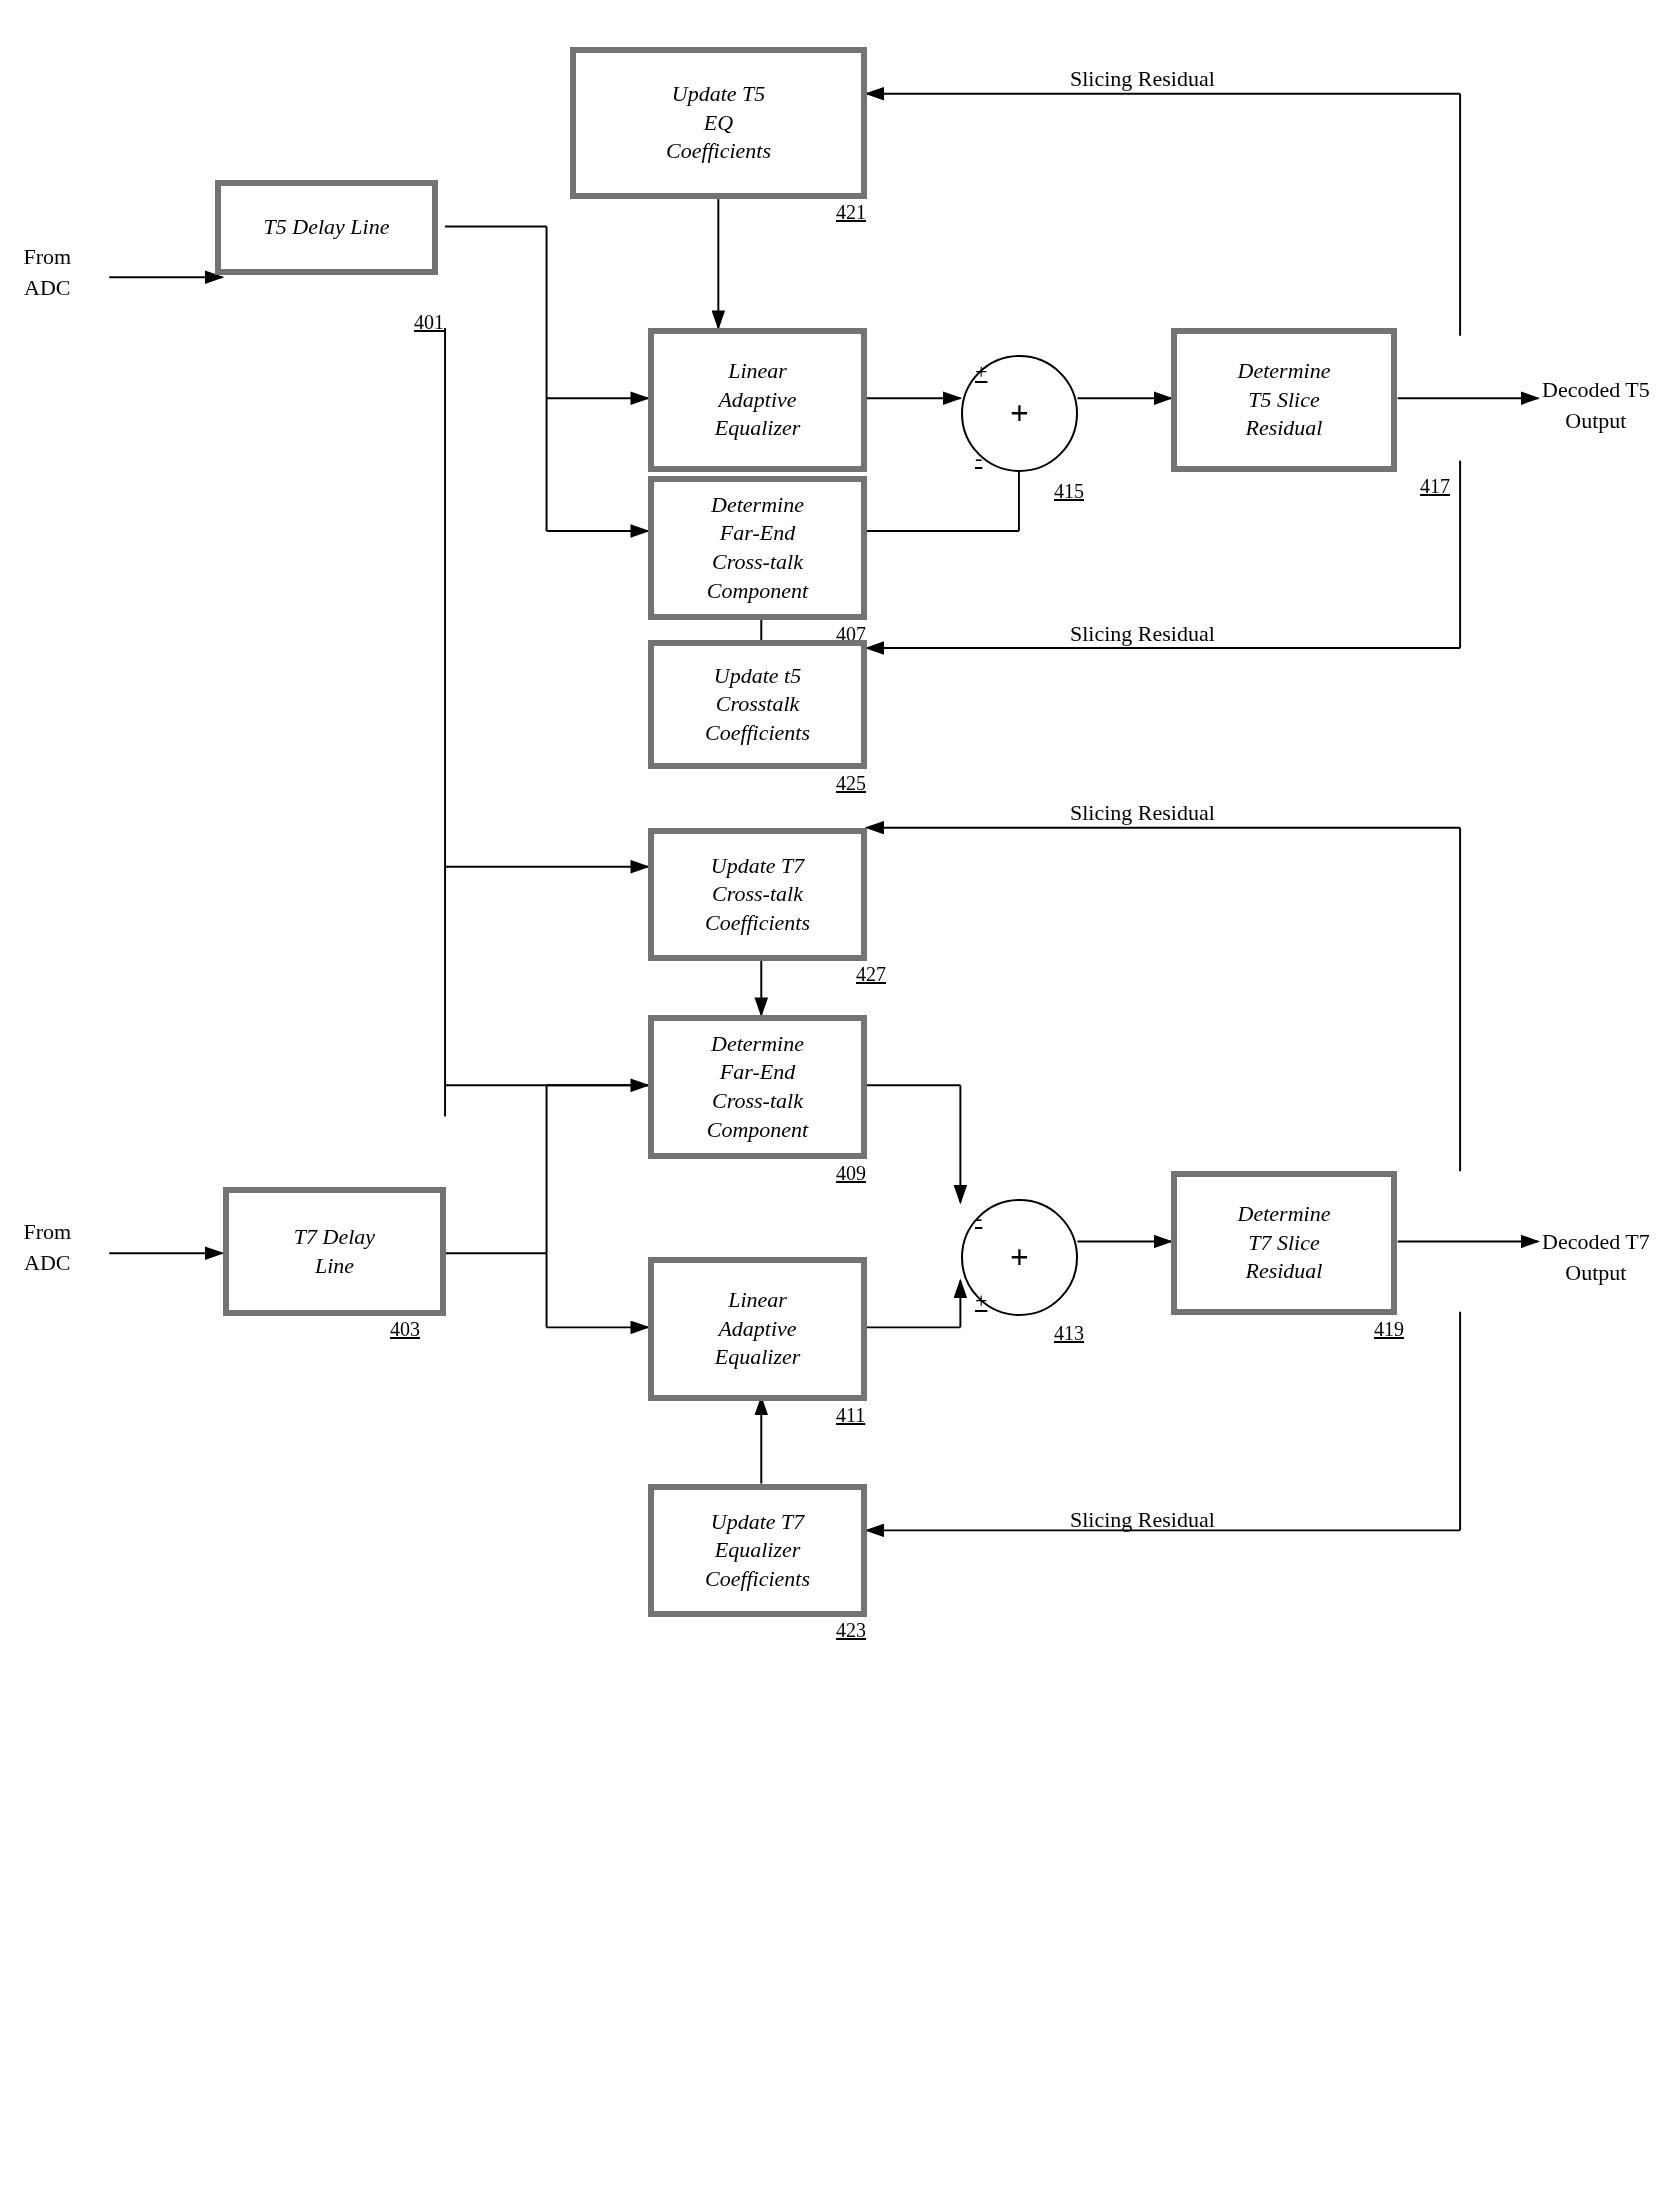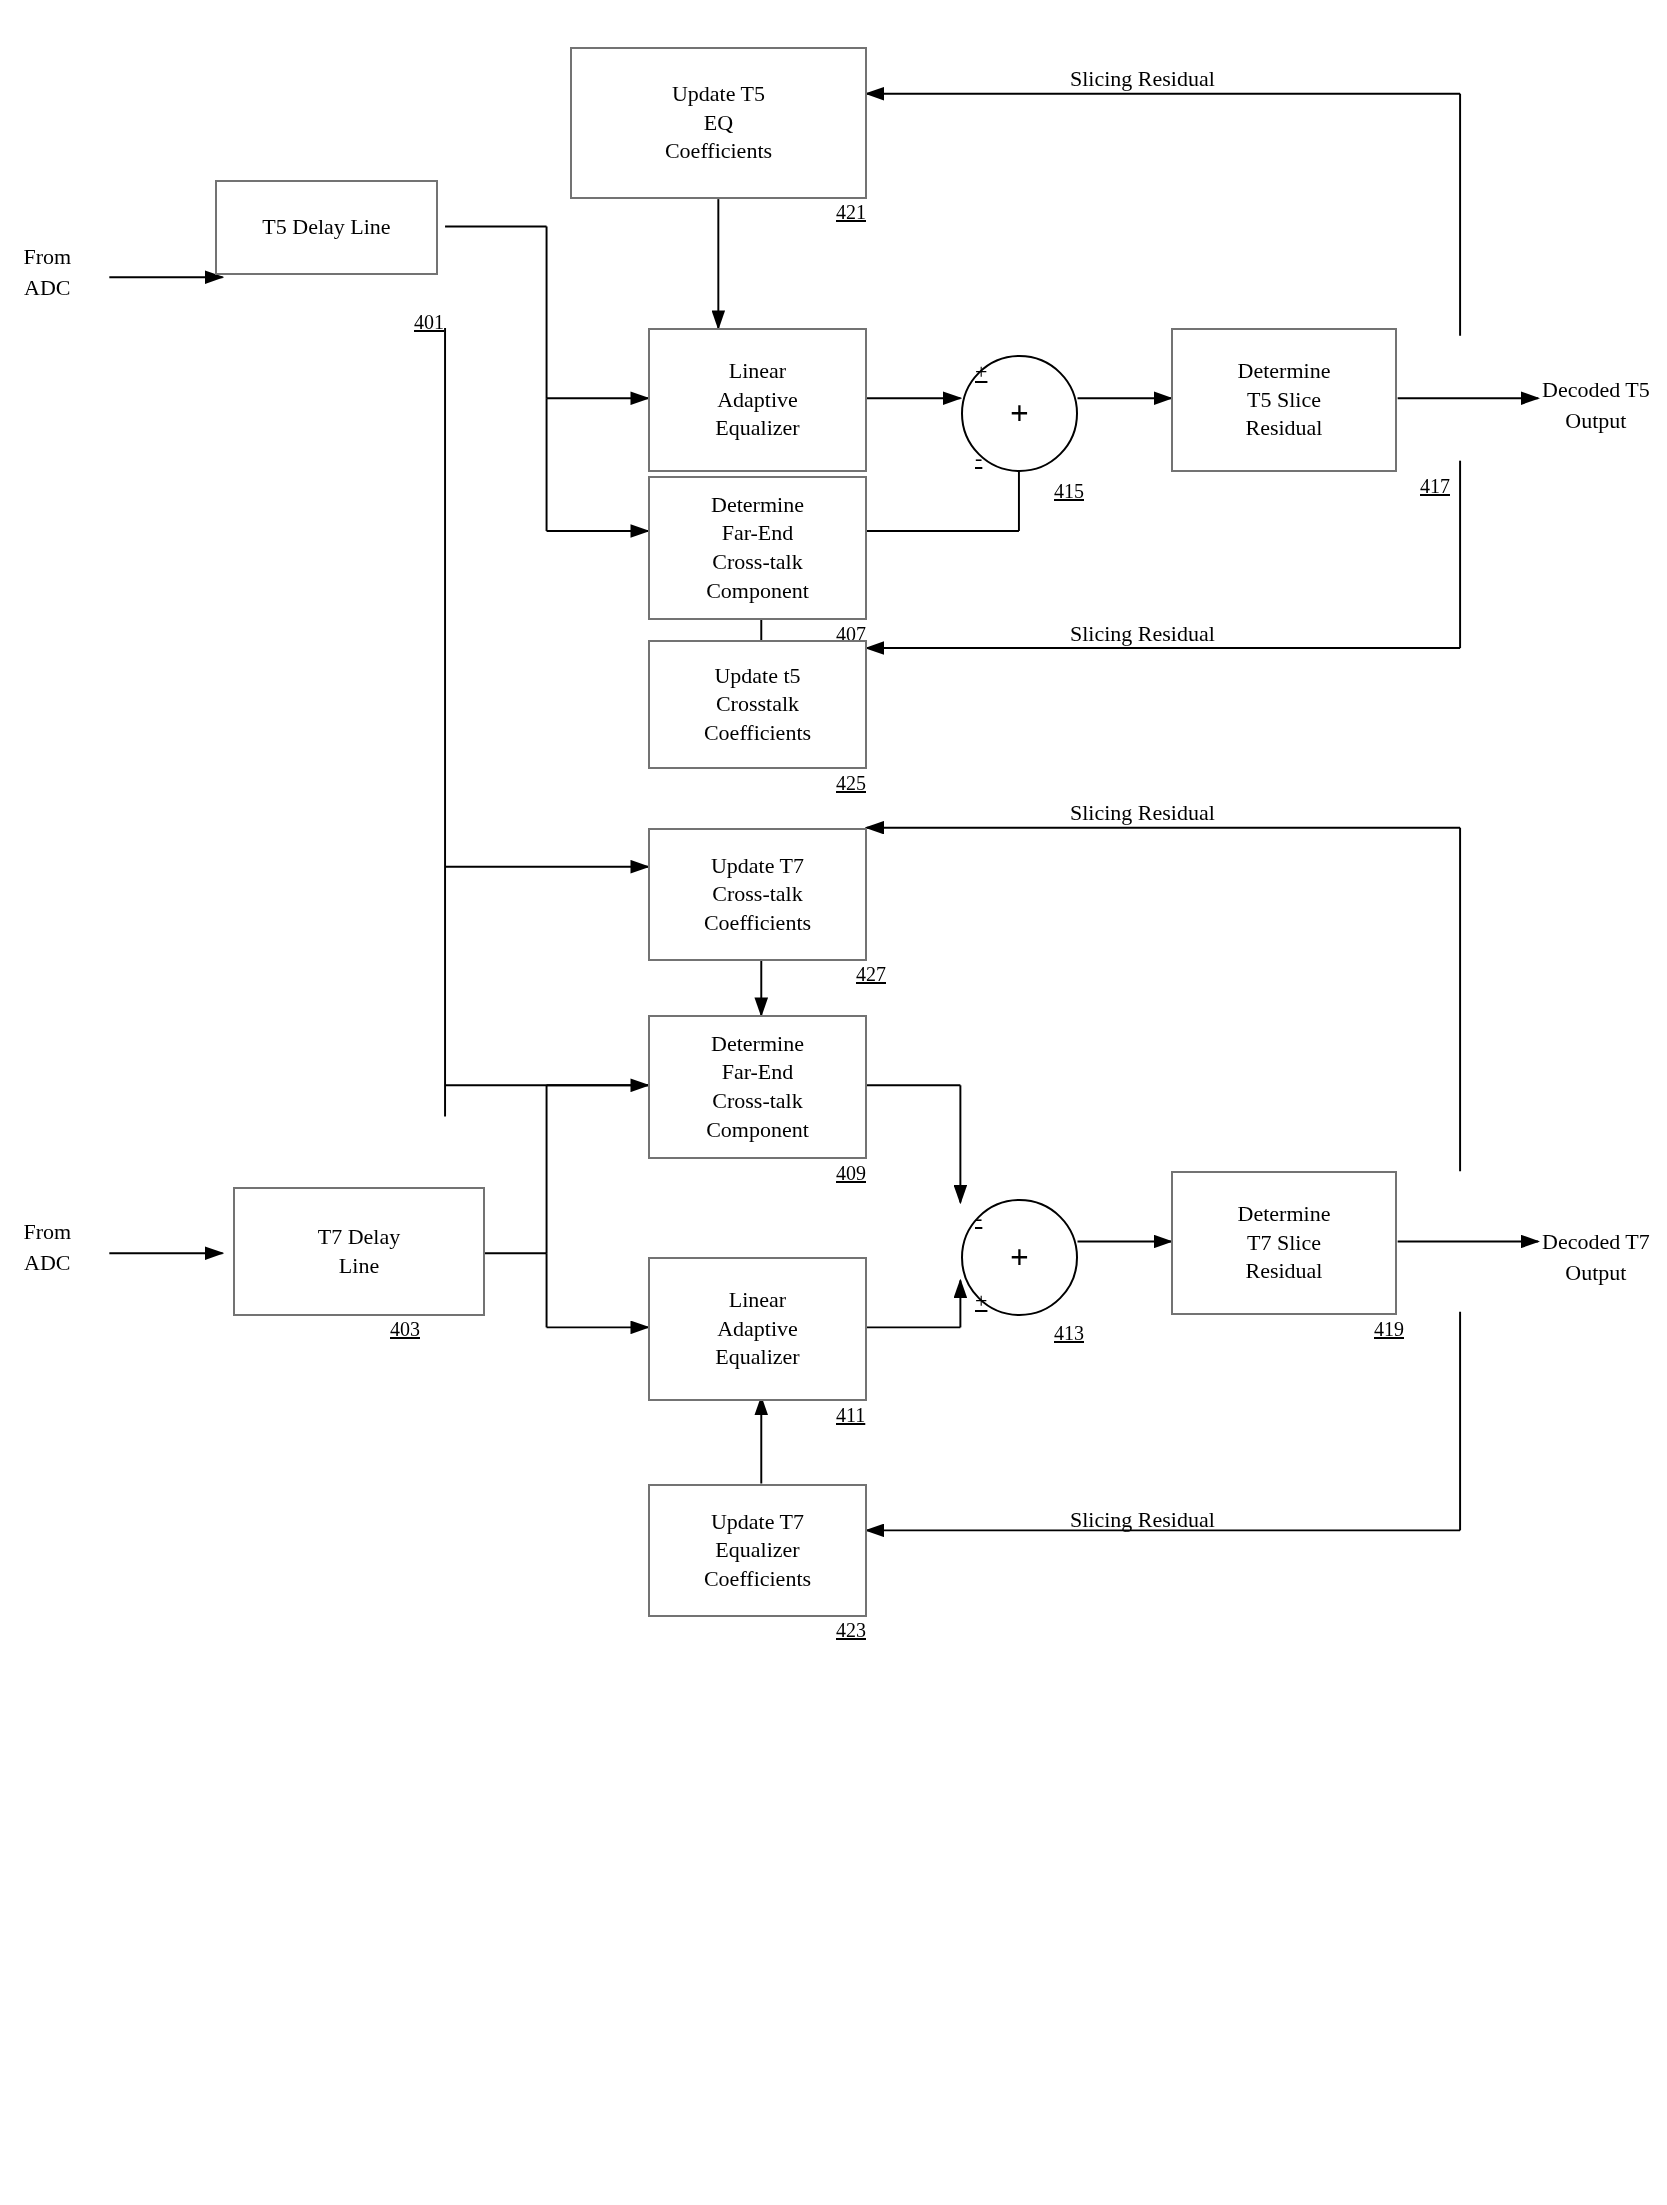--- a/index.html
+++ b/index.html
@@ -11,29 +11,30 @@
       position: relative;
       overflow: hidden;
     }
     .diagram {
       position: relative;
       width: 1667px;
       height: 2205px;
     }
     .box {
       position: absolute;
-      border: 2px solid #737373;
+      border: 6px solid #737373;
       background: #fff;
       display: flex;
       align-items: center;
       justify-content: center;
       text-align: center;
       font-size: 22px;
       line-height: 1.3;
       padding: 6.2px;
+      font-style: italic;
     }
     .circle {
       position: absolute;
       border: 2px solid #000;
       border-radius: 50%;
       background: #fff;
       display: flex;
       align-items: center;
       justify-content: center;
       font-size: 33px;
@@ -203,21 +204,21 @@
 
   <div class="label" style="left:1070px; top:800px; font-size:22px; white-space:nowrap;">
     Slicing Residual
   </div>
 
   <div class="box" style="left:648px; top:1015px; width:219px; height:144px;">
     <span>Determine<br>Far-End<br>Cross-talk<br>Component</span>
   </div>
   <div class="label-sm" style="left:836px; top:1162px;">409</div>
 
-  <div class="box" style="left:233px; top:1187px; width:252px; height:129px;">
+  <div class="box" style="left:223px; top:1187px; width:223px; height:129px;">
     <span>T7 Delay<br>Line</span>
   </div>
   <div class="label-sm" style="left:390px; top:1318px;">403</div>
 
   <div class="label" style="left:23.4px; top:1217px; font-size:22px; line-height:1.4;">
     From<br>ADC
   </div>
 
   <div class="circle" style="left:961px; top:1199px; width:117px; height:117px;">
     +

